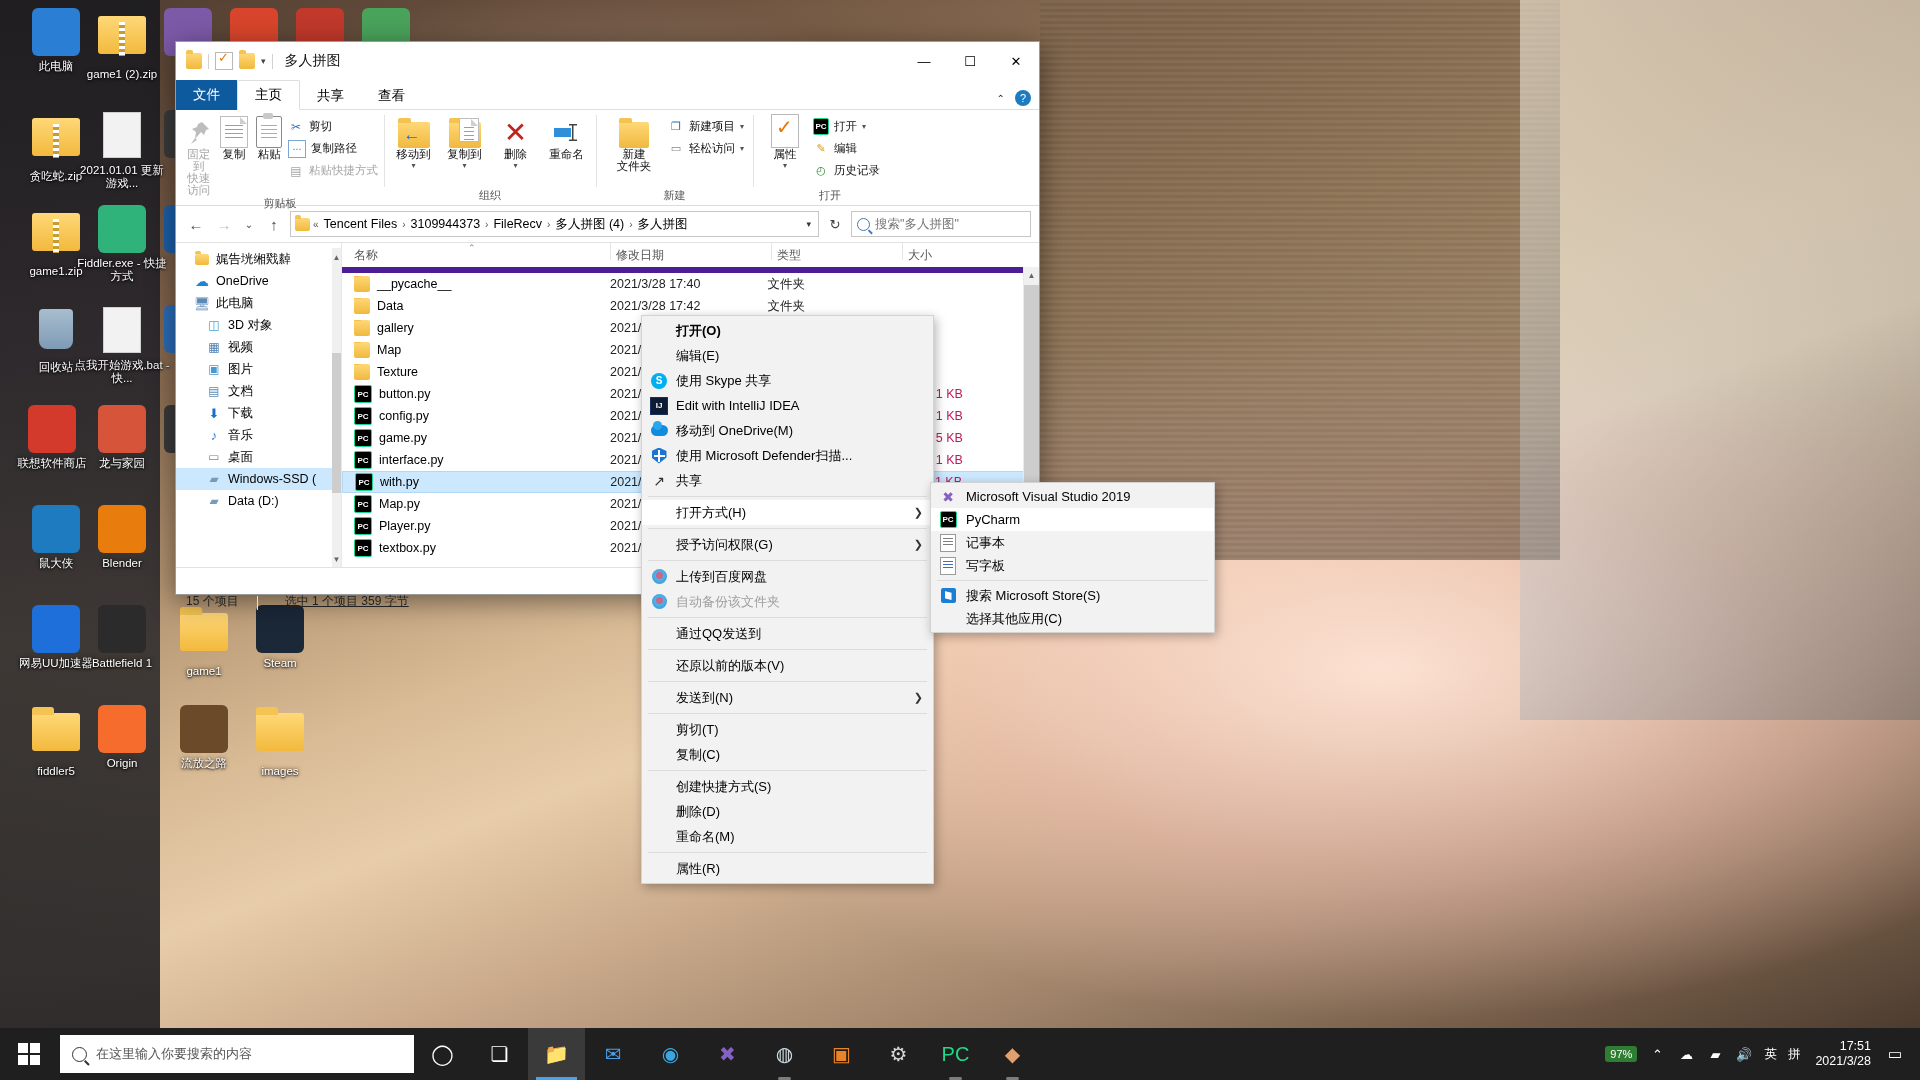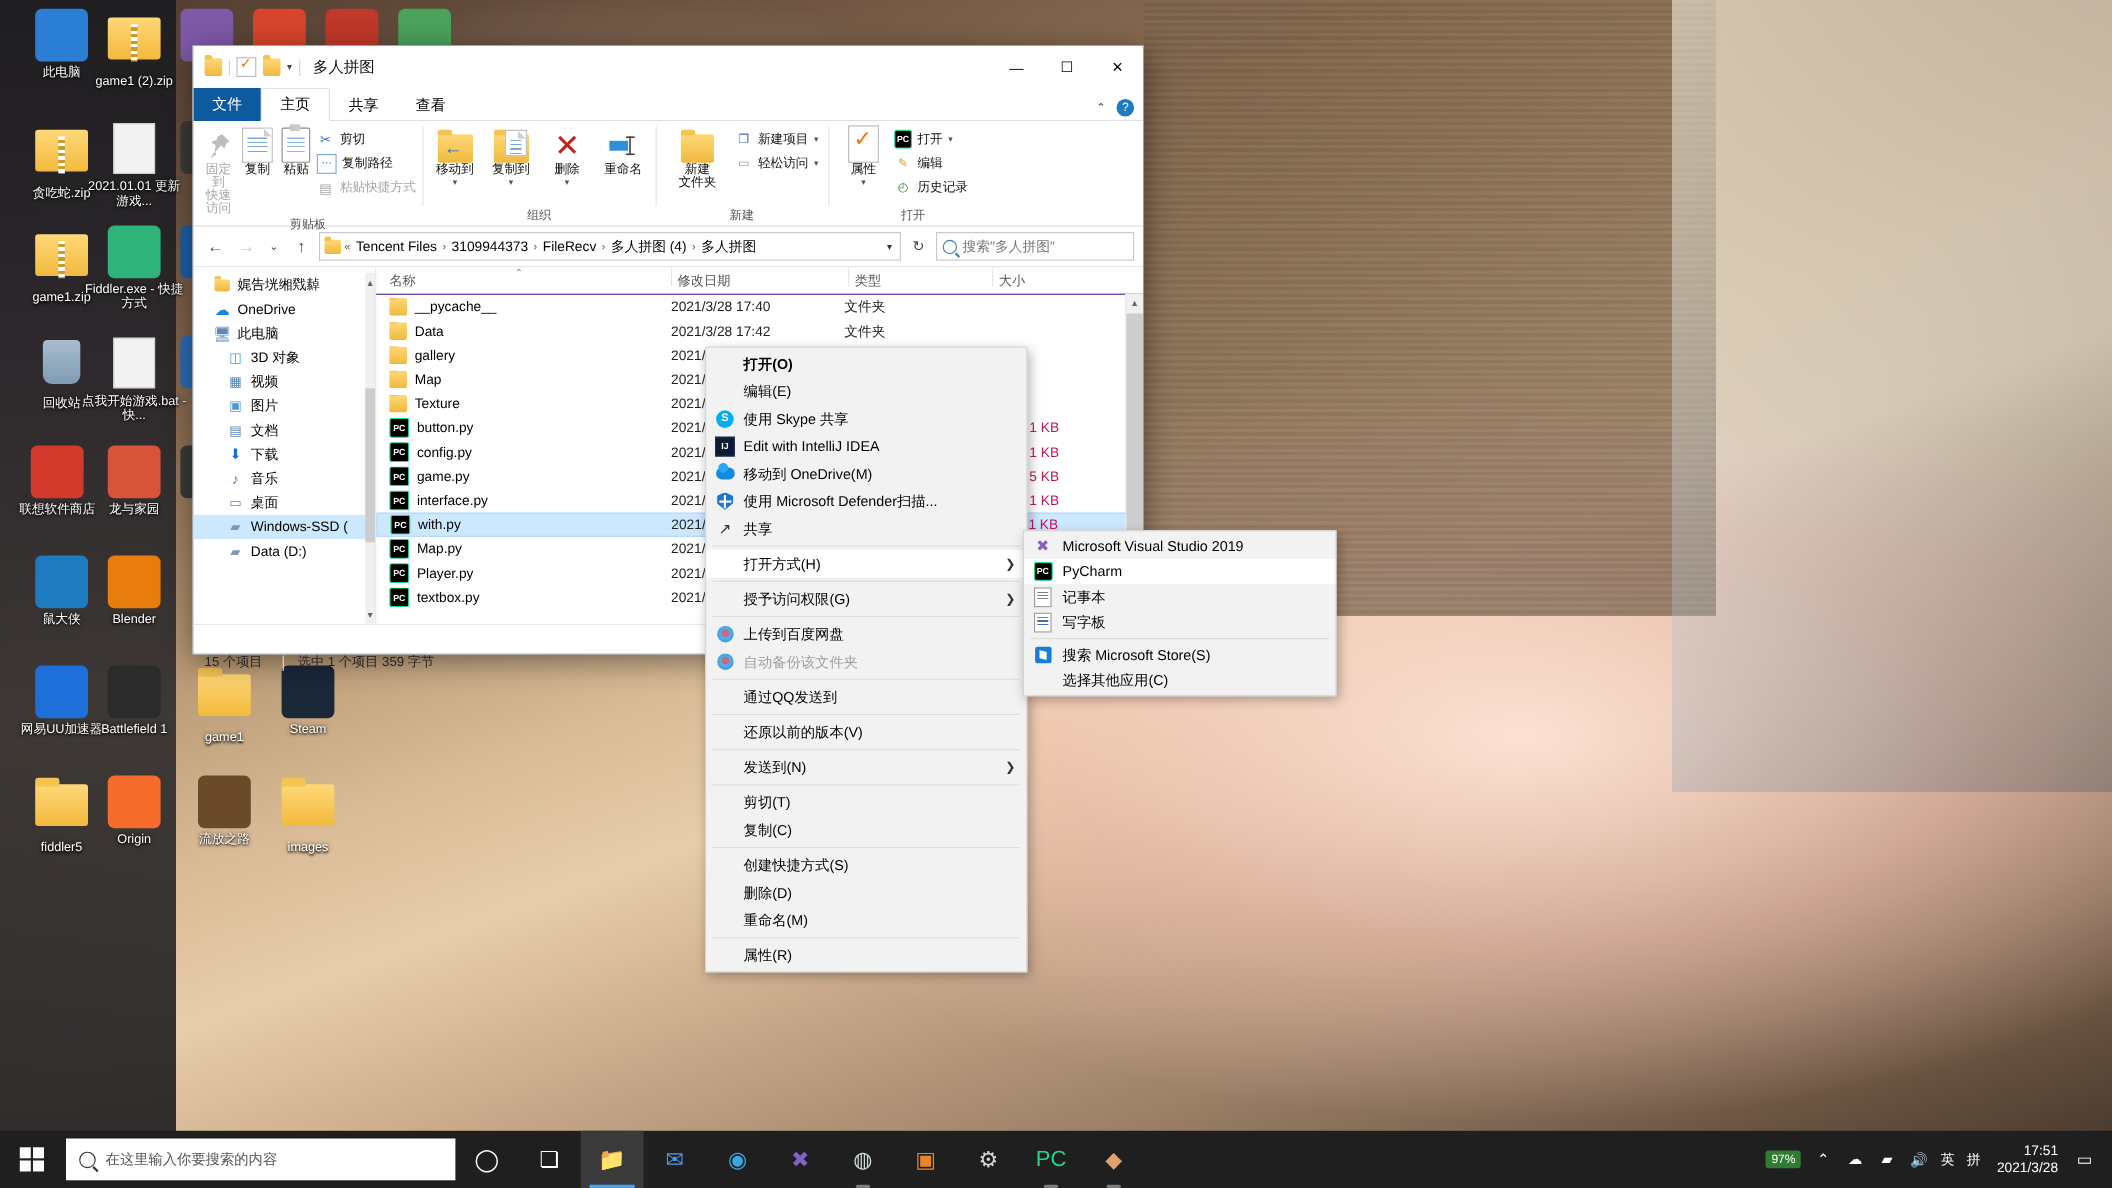--- a/index.html
+++ b/index.html
@@ -133,21 +133,21 @@
   .navitem.indent{padding-left:30px;}
   .navitem.sel{background:#cce8ff;}
   .nic{width:16px;height:16px;flex:none;display:flex;align-items:center;justify-content:center;font-size:12px;}
   .nic-folder{width:14px;height:11px;background:linear-gradient(180deg,#ffd878,#f0b93d);border-radius:2px;position:relative;}
   .nic-folder:before{content:"";position:absolute;left:0;top:-3px;width:6px;height:3px;background:#f4c352;border-radius:2px 2px 0 0;}
   #navscroll{position:absolute;right:0;top:5px;width:9px;bottom:0;background:#f0f0f0;}
   #navthumb{position:absolute;right:0;top:105px;width:9px;height:140px;background:#cdcdcd;}
   #navup{position:absolute;right:0;top:5px;width:9px;height:12px;color:#666;font-size:8px;text-align:center;}
   #navdown{position:absolute;right:0;bottom:0;width:9px;height:12px;color:#666;font-size:8px;text-align:center;}
   #list{flex:1;display:flex;flex-direction:column;min-width:0;background:#fff;position:relative;border-left:1px solid #e8e8e8;}
-  #cols{height:24px;display:flex;align-items:center;border-bottom:1px solid #4c1d95;font-size:12px;color:#555;
+  #cols{height:24px;display:flex;align-items:center;border-bottom:6px solid #4c1d95;font-size:12px;color:#555;
     padding-left:6px;position:relative;}
   .col{position:relative;padding-left:6px;}
   .col + .col:before{content:"";position:absolute;left:0;top:-4px;height:17px;width:1px;background:#e5e5e5;}
   .col.name{width:256px;}
   .col.date{width:155px;}
   .col.type{width:125px;}
   .col.size{width:110px;}
   .sortmark{position:absolute;left:120px;top:-4px;font-size:9px;color:#888;}
   #rows{flex:1;overflow:hidden;position:relative;}
   .row{height:22px;display:flex;align-items:center;font-size:12.5px;padding-left:6px;}
@@ -160,21 +160,21 @@
   .ric-folder{background:linear-gradient(180deg,#ffd878,#f0b93d);border-radius:2px;}
   .ric-folder:before{content:"";position:absolute;left:0;top:-3px;width:7px;height:4px;background:#f4c352;border-radius:2px 2px 0 0;}
   .ric-py{background:#000;border:1.5px solid #21d789;border-radius:2px;color:#fff;font-size:8px;font-weight:bold;
     display:flex;align-items:center;justify-content:center;}
   #listscroll{position:absolute;right:0;top:24px;bottom:0;width:15px;background:#f0f0f0;border-left:1px solid #eaeaea;}
   #listthumb{position:absolute;right:0;top:18px;width:15px;height:210px;background:#cdcdcd;}
   .sarrow{position:absolute;right:0;width:15px;height:17px;text-align:center;font-size:8px;color:#666;line-height:17px;}
   #status{height:26px;border-top:1px solid #e2e2e2;display:flex;align-items:center;font-size:12px;color:#222;
     background:#fff;padding-left:10px;gap:0;}
   .stcell{padding-right:18px;position:relative;margin-top:40px;}
-  .stcell + .stcell{padding-left:14px;}
+  .stcell + .stcell{padding-left:28px;text-decoration:underline;}
   .stcell + .stcell:before{content:"";position:absolute;left:0;top:3px;height:14px;width:1px;background:#dedede;}
   
   #ctx{
     position:absolute;left:641px;top:315px;width:291px;
     background:#f2f2f2;border:1px solid #d3d3d3;box-shadow:2px 3px 10px rgba(0,0,0,.3);
     padding:2px 0;font-size:13px;
   }
   .mi{height:25px;display:flex;align-items:center;padding:0 10px 0 8px;gap:8px;white-space:nowrap;}
   .mi.bold{font-weight:bold;}
   .mi.hl{background:#fff;}

